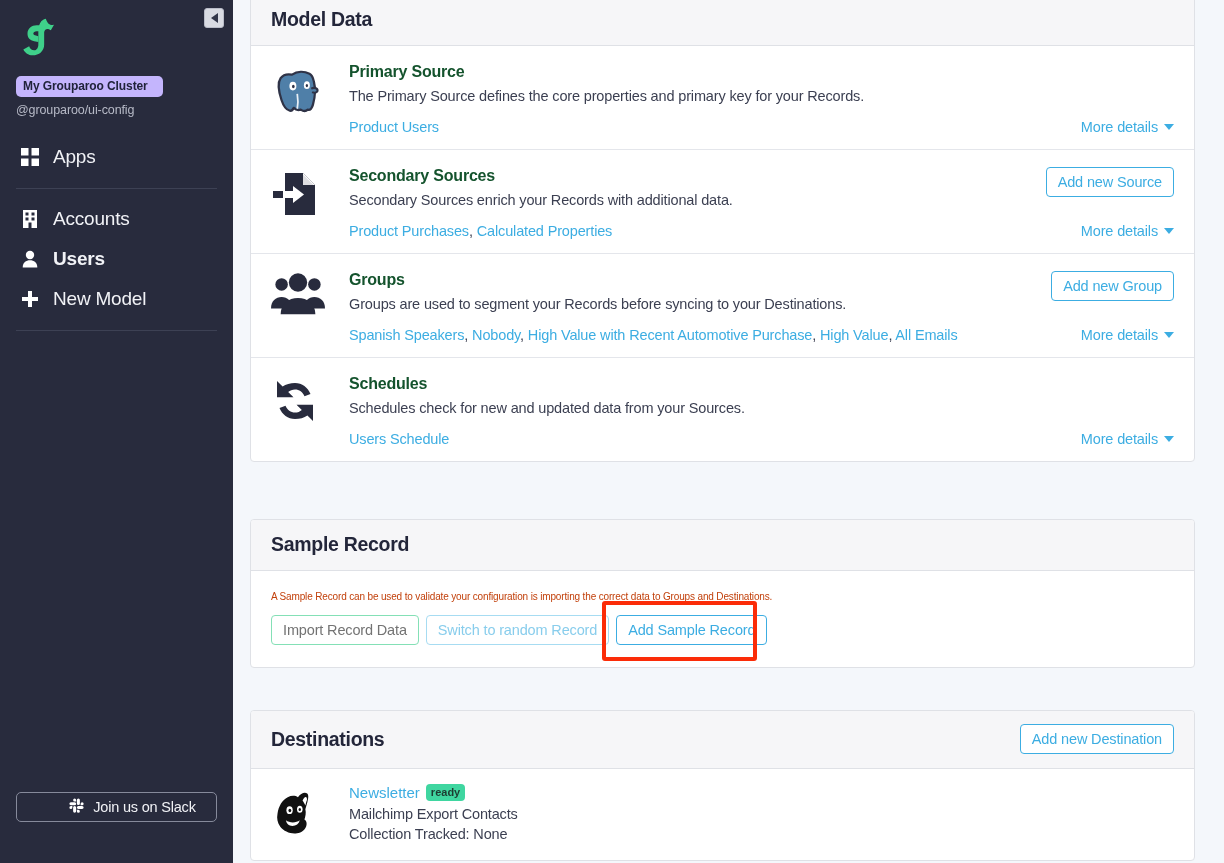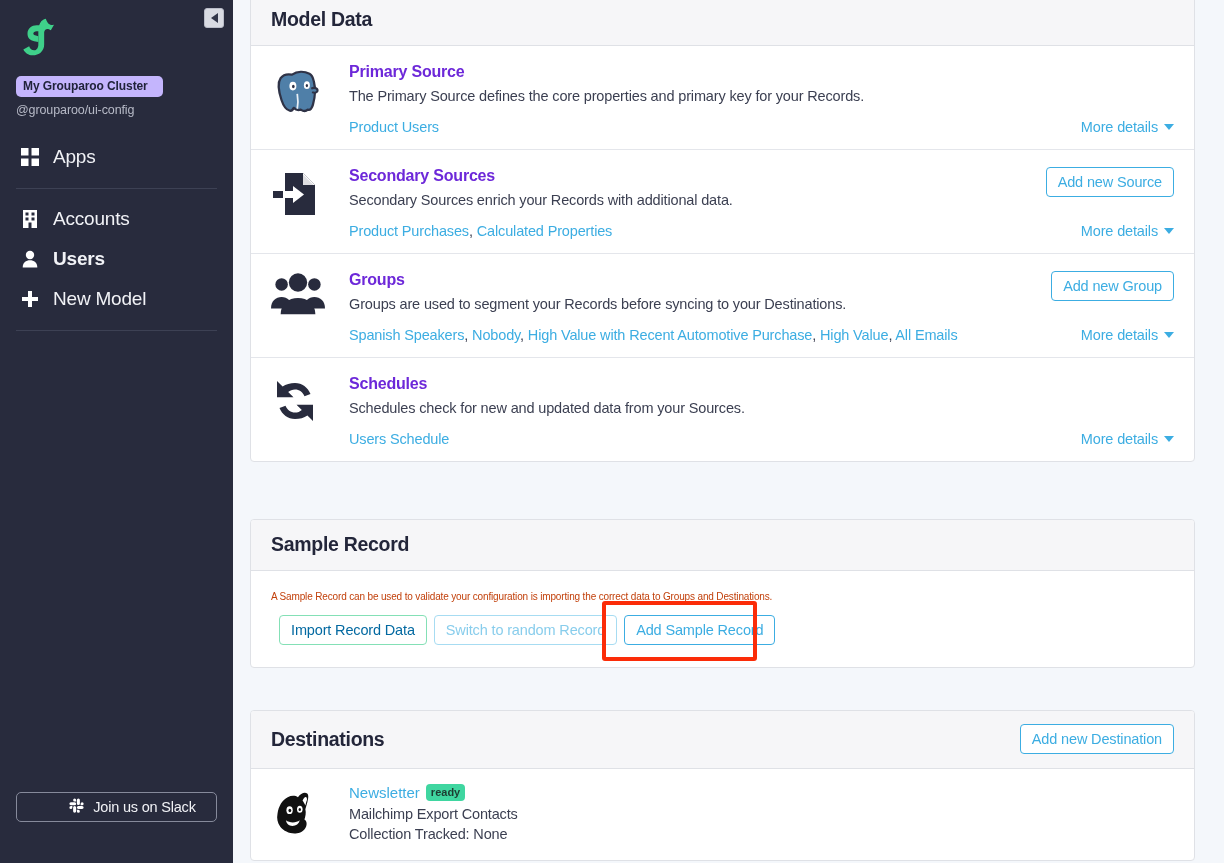--- a/index.html
+++ b/index.html
@@ -92,21 +92,21 @@
     border-bottom: 1px solid #e4e6eb;
     position: relative;
   }
   .row:last-child { border-bottom: none; }
   .row-ico {
     flex: 0 0 78px; padding-top: 2px;
     display: flex; justify-content: flex-start; align-items: flex-start;
   }
   .row-body { flex: 1 1 auto; min-width: 0; }
   .row-title {
-    font-size: 16px; font-weight: bold; color: #6d28d9;
+    font-size: 16px; font-weight: bold; color: #14532d;
     letter-spacing: -0.2px; margin-bottom: 7px;
   }
   .row-desc {
     font-size: 14.5px; color: #3b3f51; letter-spacing: -0.15px; margin-bottom: 15px;
   }
   .row-links { font-size: 14.5px; color: #3b3f51; letter-spacing: -0.15px; }
   a.lnk { color: #3cade2; text-decoration: none; cursor: pointer; }
   .row-right {
     flex: 0 0 auto; display: flex; flex-direction: column;
     align-items: flex-start; justify-content: space-between;
@@ -121,21 +121,21 @@
     width: 0; height: 0;
     border-left: 5px solid transparent; border-right: 5px solid transparent;
     border-top: 6px solid #3cade2;
   }
   .btn {
     border: 1px solid #3cade2; color: #3cade2; background: #fff;
     border-radius: 4px; font-size: 14.5px; padding: 6px 11px;
     cursor: pointer; letter-spacing: -0.15px; white-space: nowrap;
     font-family: "Liberation Sans", sans-serif;
   }
-  .btn.green { border-color: #84e0b6; color: #0369a1; margin-left: 8px; }
+  .btn.green { border-color: #84e0b6; color: #737373; }
   .btn.muted { border-color: #a7dcf2; color: #88cdec; }
 
   .section-body { padding: 20px 20px 22px 20px; }
   .section-text {
     font-size: 10px; color: #c2410c; letter-spacing: -0.15px; margin-bottom: 13px;
   }
   .btn-row { display: flex; gap: 7px; align-items: center; position: relative; }
   .highlight-box {
     position: absolute; border: 4px solid #fb2c08; border-radius: 3px;
     pointer-events: none;

